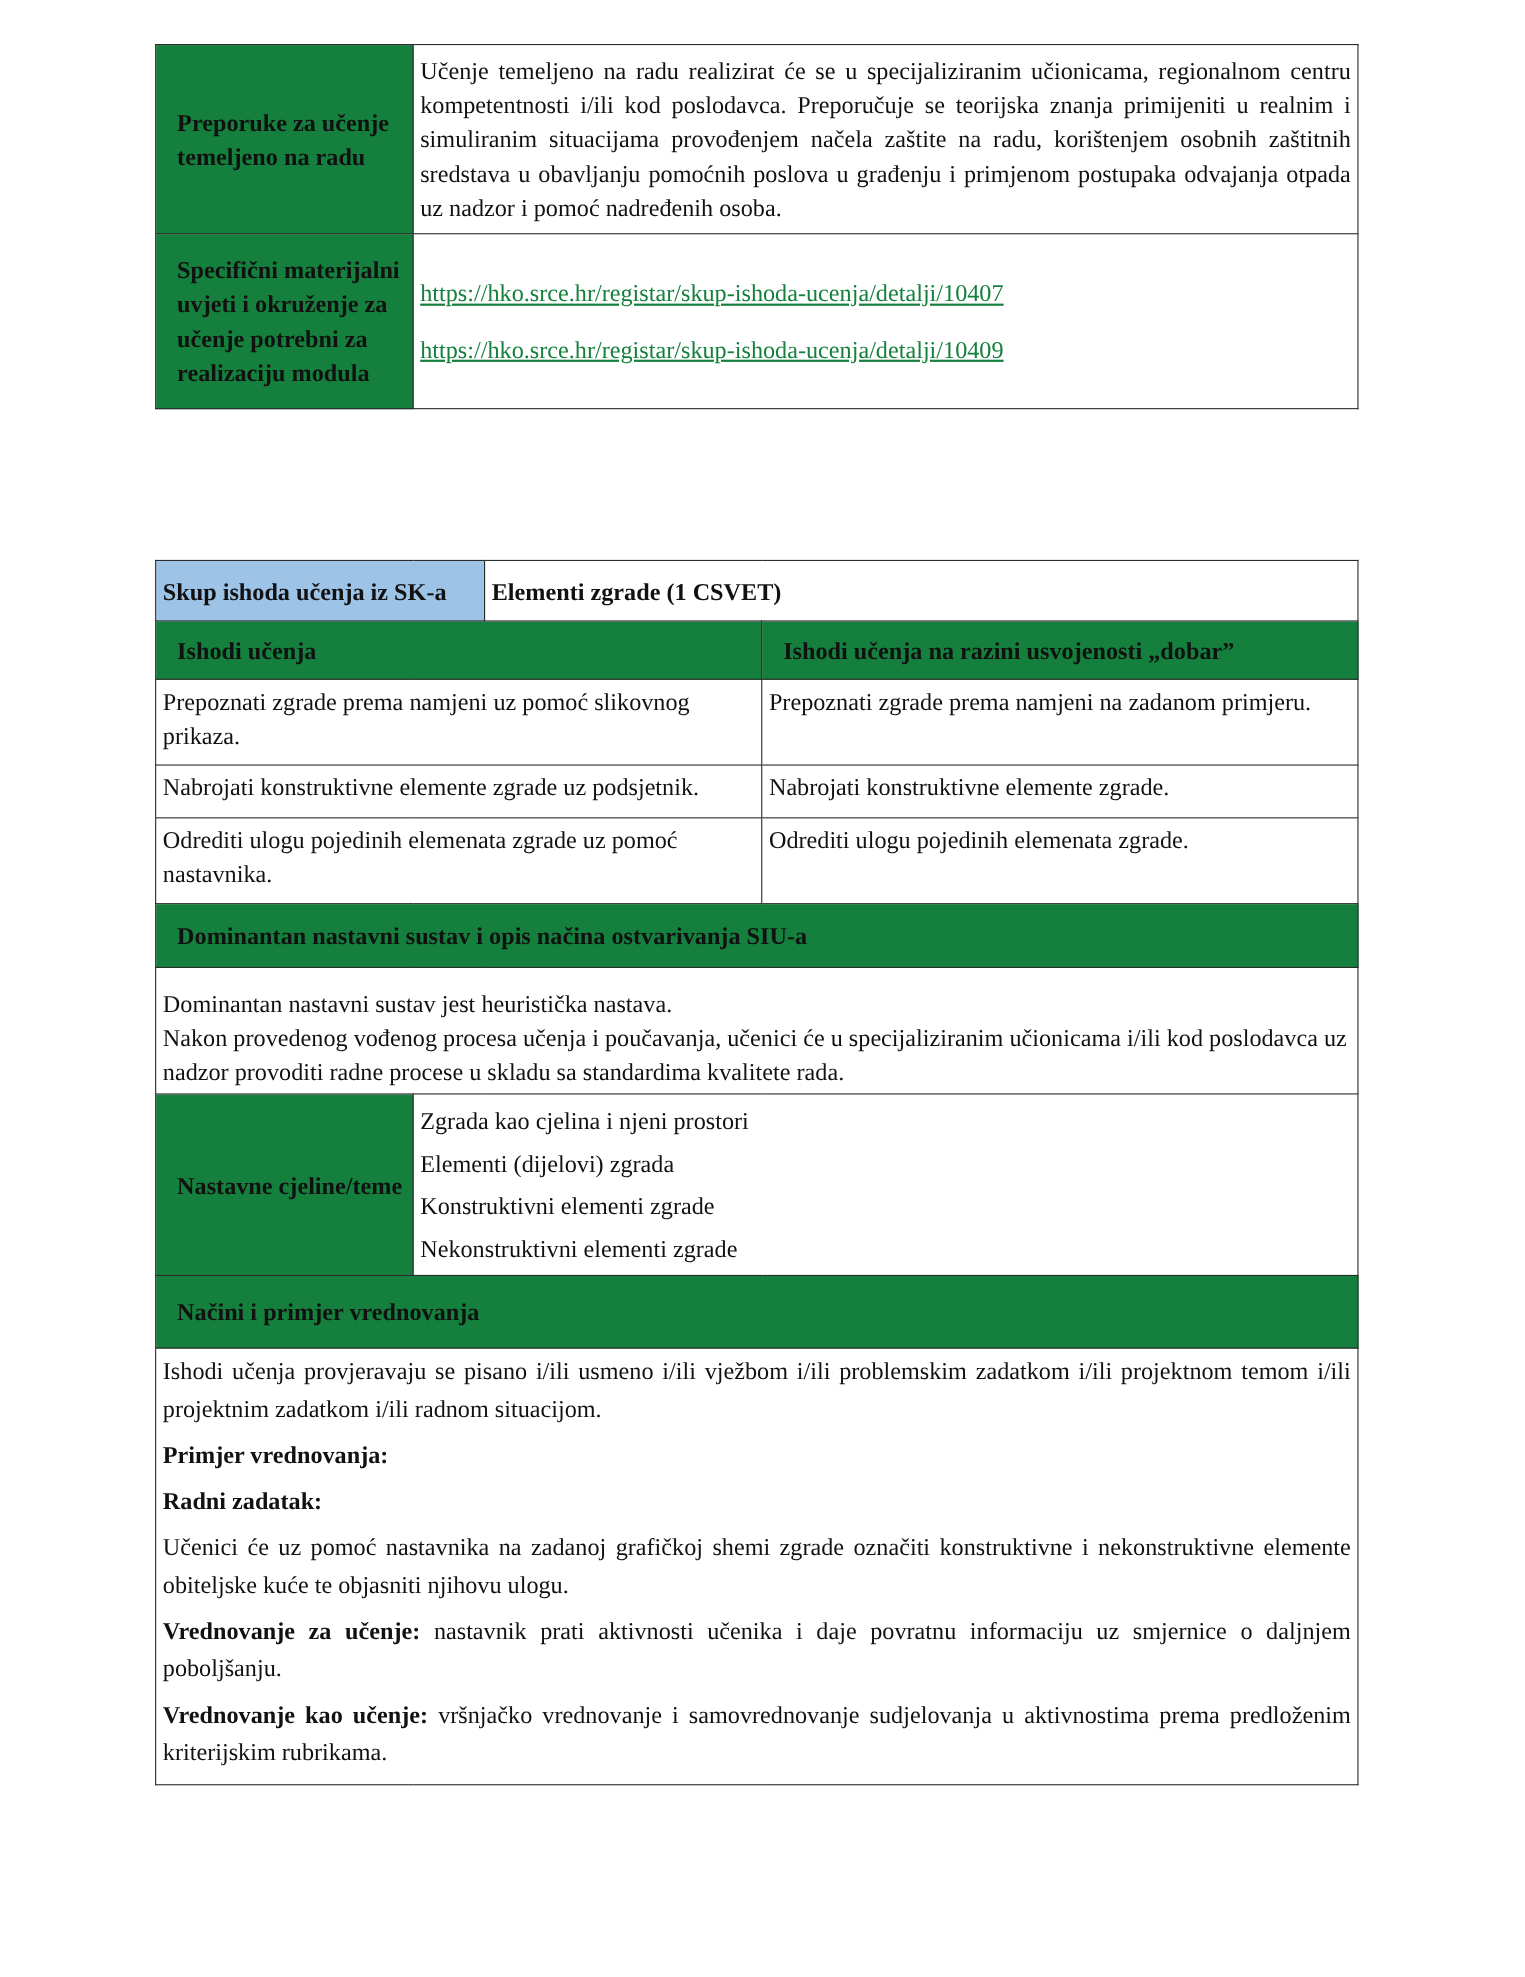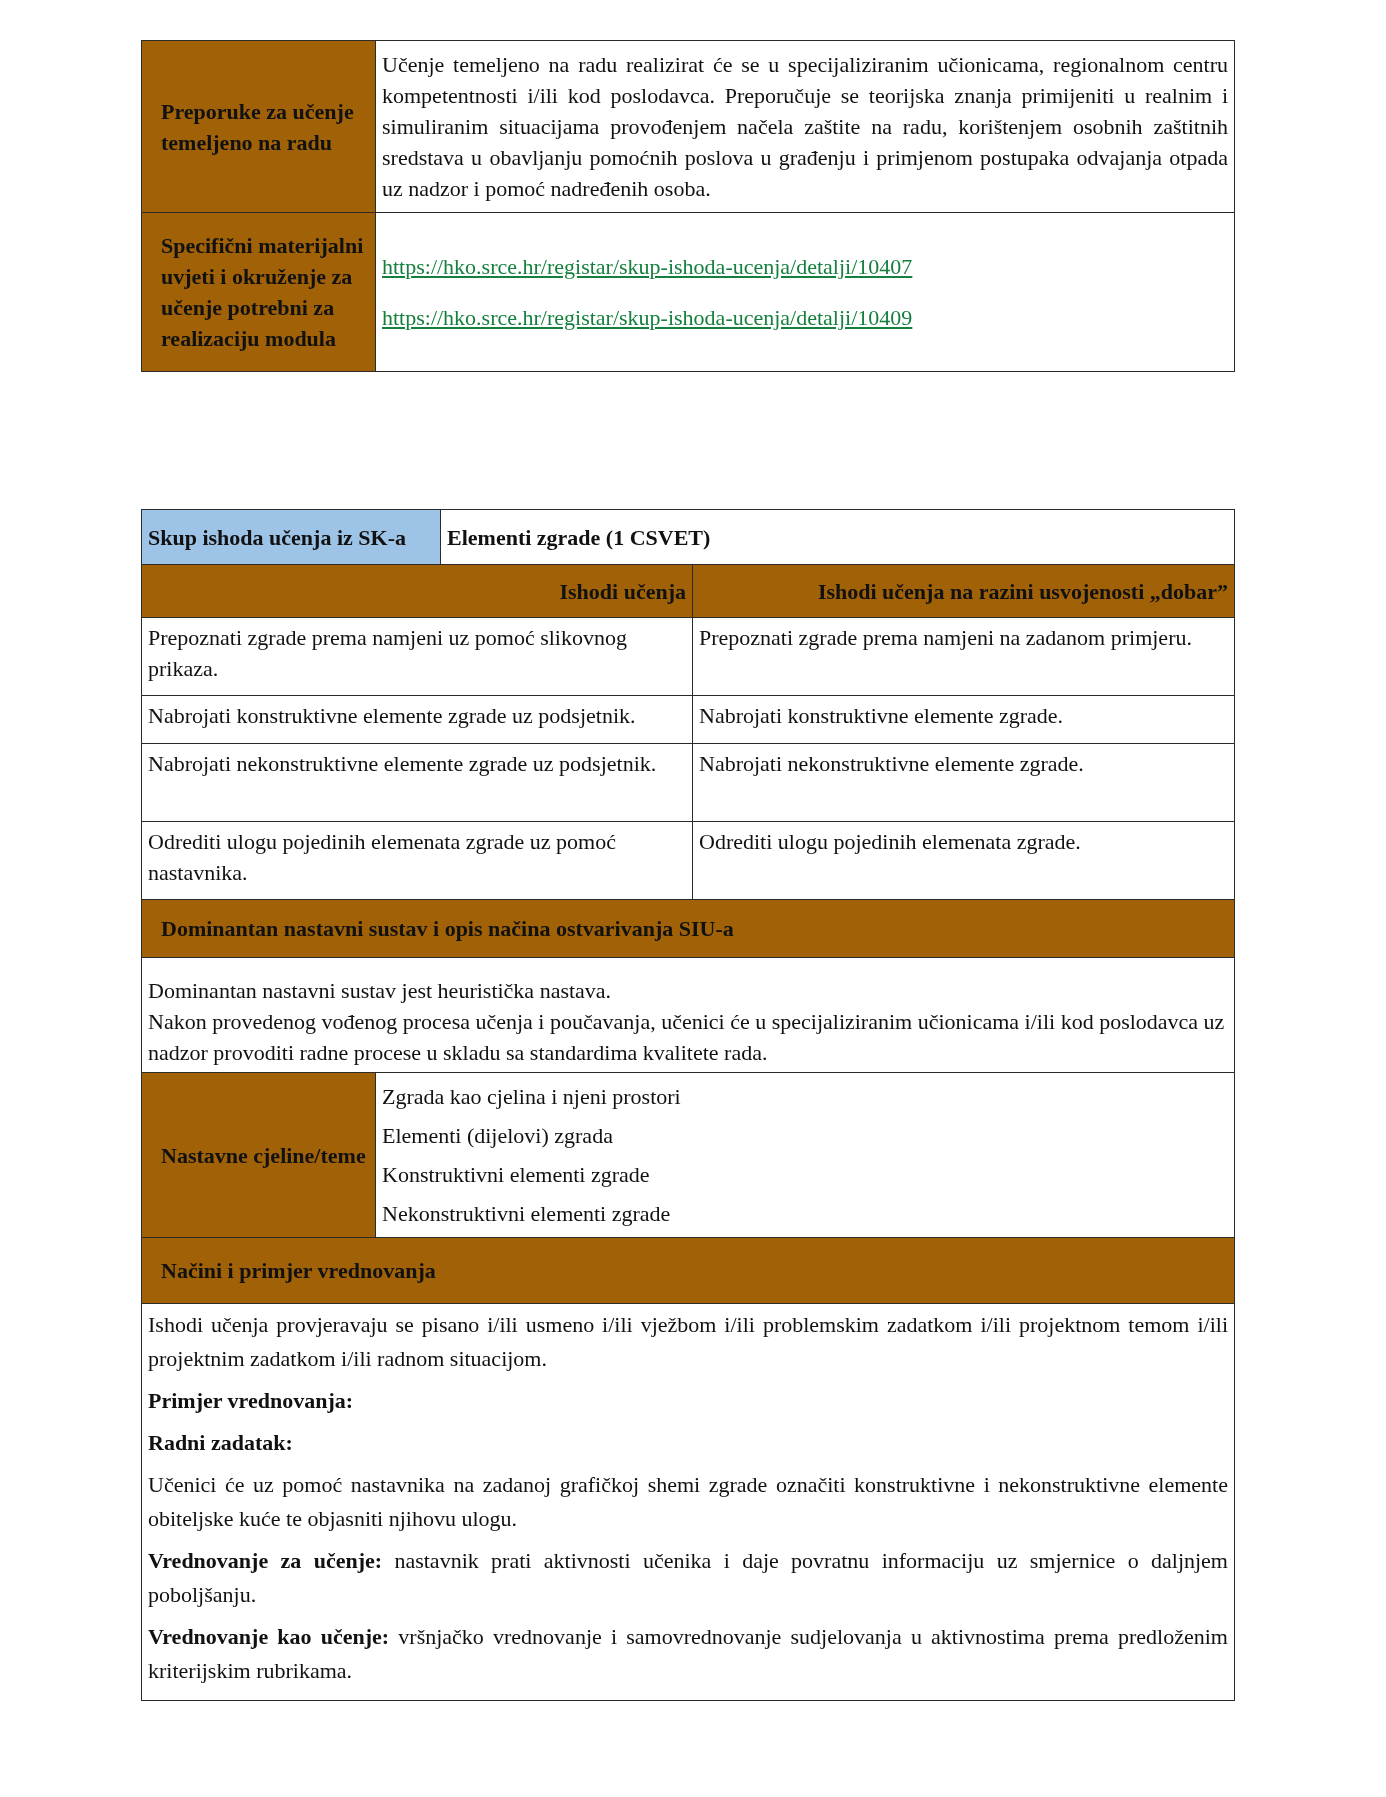--- a/index.html
+++ b/index.html
@@ -1,24 +1,24 @@
 <!DOCTYPE html>
 <html><head>
 <meta charset="utf-8">
 <style>
   html, body { margin:0; padding:0; background:#ffffff; }
   body { width:1386px; height:1797px; position:relative; overflow:hidden;
          font-family:"Liberation Serif", "DejaVu Serif", serif; color:#111; }
   table { border-collapse:collapse; position:absolute; left:141px; width:1094px; table-layout:fixed; }
   td { border:1.5px solid #2b2b2b; vertical-align:middle; padding:4px 6px; font-size:22px; line-height:31px; }
-  .blue { background:#a16207;padding-left:19px; }
+  .blue { background:#15803d;padding-left:19px; }
   .blue-dark { background:#9dc3e6; }
   .bold { font-weight:bold; }
   .just { text-align:justify; }
-  .center { text-align:right; }
+  .center { text-align:left; }
   a.link { color:#15803d; text-decoration:underline; display:block; }
   #t1 { top:40px; }
   #t2 { top:509px; }
   .para { margin:0 0 8px 0; }
   .topic { display:block; line-height:39px; }
 </style>
 </head>
 <body>
 
 <table id="t1">
@@ -59,24 +59,20 @@
   </tr>
   <tr style="height:78px">
     <td colspan="3" style="vertical-align:top">Prepoznati zgrade prema namjeni uz pomoć slikovnog prikaza.</td>
     <td style="vertical-align:top">Prepoznati zgrade prema namjeni na zadanom primjeru.</td>
   </tr>
   <tr style="height:48px">
     <td colspan="3" style="vertical-align:top">Nabrojati konstruktivne elemente zgrade uz podsjetnik.</td>
     <td style="vertical-align:top">Nabrojati konstruktivne elemente zgrade.</td>
   </tr>
   <tr style="height:78px">
-    <td colspan="3" style="vertical-align:top">Nabrojati nekonstruktivne elemente zgrade uz podsjetnik.</td>
-    <td style="vertical-align:top">Nabrojati nekonstruktivne elemente zgrade.</td>
-  </tr>
-  <tr style="height:78px">
     <td colspan="3" style="vertical-align:top">Odrediti ulogu pojedinih elemenata zgrade uz pomoć nastavnika.</td>
     <td style="vertical-align:top">Odrediti ulogu pojedinih elemenata zgrade.</td>
   </tr>
   <tr style="height:58px">
     <td colspan="4" class="blue bold">Dominantan nastavni sustav i opis načina ostvarivanja SIU-a</td>
   </tr>
   <tr style="height:92px">
     <td colspan="4" style="vertical-align:top;padding-top:17px">
       <div>Dominantan nastavni sustav jest heuristička nastava.</div>
       <div>Nakon provedenog vođenog procesa učenja i poučavanja, učenici će u specijaliziranim učionicama i/ili kod poslodavca uz nadzor provoditi radne procese u skladu sa standardima kvalitete rada.</div>

